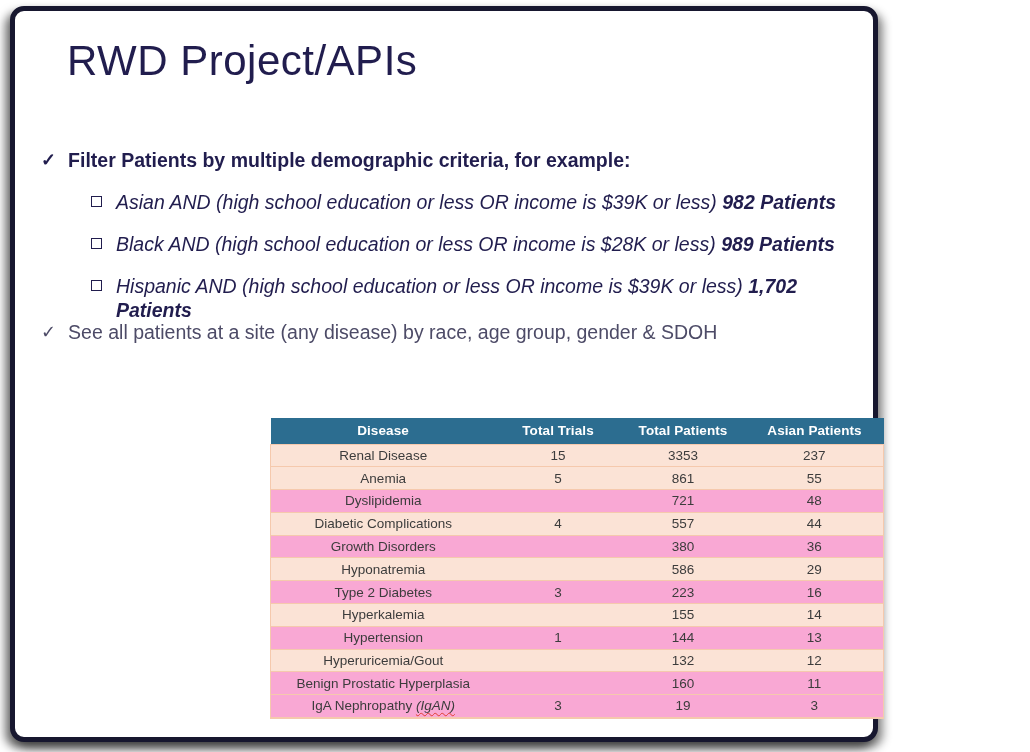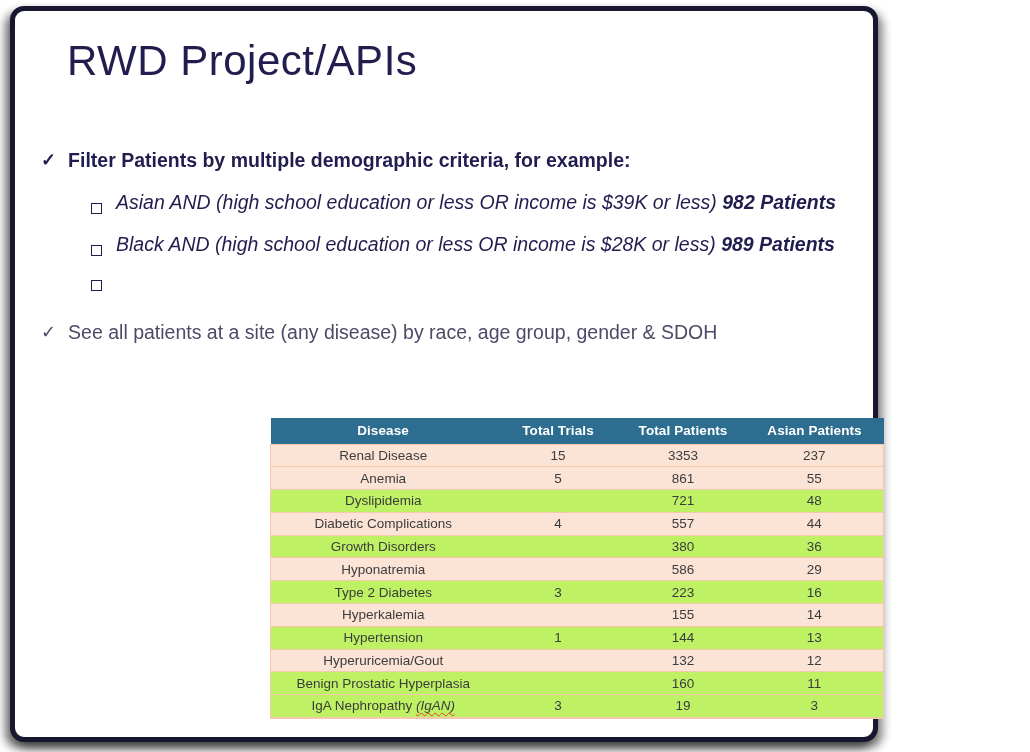--- a/index.html
+++ b/index.html
@@ -25,21 +25,21 @@
     color: #211d4e;
   }
   .bullet-line .check {
     font-size: 18px; line-height: 24px; margin-right: 12px; flex: 0 0 auto;
   }
   .b1 { top: 137px; font-size: 19.5px; line-height: 24px; font-weight: bold; }
   .b2 { top: 309px; font-size: 19.5px; line-height: 24px; font-weight: 400; color: #4d4b67; }
 
   .sub-bullet {
     position: absolute; left: 76px; right: 10px;
-    display: flex; align-items: flex-end;
+    display: flex; align-items: flex-start;
     font-size: 19.5px; line-height: 24px; font-style: italic; color: #211d4e;
   }
   .sub-bullet .sq {
     flex: 0 0 auto; width: 11px; height: 11px; margin: 6px 14px 0 0;
     border: 1.6px solid #211d4e; background: transparent; font-style: normal;
   }
   .s1 { top: 179px; } .s2 { top: 221px; } .s3 { top: 263px; }
   .sub-bold { font-weight: bold; }
 
   .disease-table {
@@ -51,21 +51,21 @@
   .disease-table col.c0 { width: 225px; }
   .disease-table col.c1 { width: 125px; }
   .disease-table col.c2 { width: 125px; }
   .disease-table col.c3 { width: 138px; }
   .disease-table th {
     background: #2c6d90; color: #ffffff; font-size: 13.5px; font-weight: bold;
     height: 26px; text-align: center; letter-spacing: 0.1px;
   }
   .disease-table td {
     height: 22.8px; font-size: 13.5px; color: #3c3c3c; text-align: center;
-    border-top: 1px solid #f5c9ad; background: #bef264; padding: 0 4px;
+    border-top: 1px solid #f5c9ad; background: #f9a8d4; padding: 0 4px;
   }
   .disease-table tr.shaded td { background: #fbe3d6; }
   .disease-table td:first-child { border-left: 1px solid #f5c9ad; }
   .disease-table td:last-child { border-right: 1px solid #f5c9ad; }
   .disease-table tbody tr:last-child td { border-bottom: 2px solid #f5c9ad; }
   .squiggle {
     text-decoration: underline; text-decoration-style: wavy;
     text-decoration-color: #e03c31; text-decoration-thickness: 1px;
     text-underline-offset: 2px;
     font-style: italic;
@@ -88,20 +88,21 @@
     <span><span>Asian AND (high school education or less OR  income is $39K or less)</span> <span class="sub-bold">982 Patients</span></span>
   </div>
 
   <div class="sub-bullet s2">
     <span class="sq"></span>
     <span><span>Black AND (high school education or less OR  income is $28K or less)</span> <span class="sub-bold">989 Patients</span></span>
   </div>
 
   <div class="sub-bullet s3">
     <span class="sq"></span>
+    <span><span>Hispanic AND (high school education or less OR  income is $39K or less)</span> <span class="sub-bold">1,702 Patients</span></span>
   </div>
 
   <div class="bullet-line b2">
     <span class="check">✓</span>
     <span>See all patients at a site (any disease) by race, age group, gender &amp; SDOH</span>
   </div>
 
   <table class="disease-table">
     <colgroup>
         <col class="c0">

